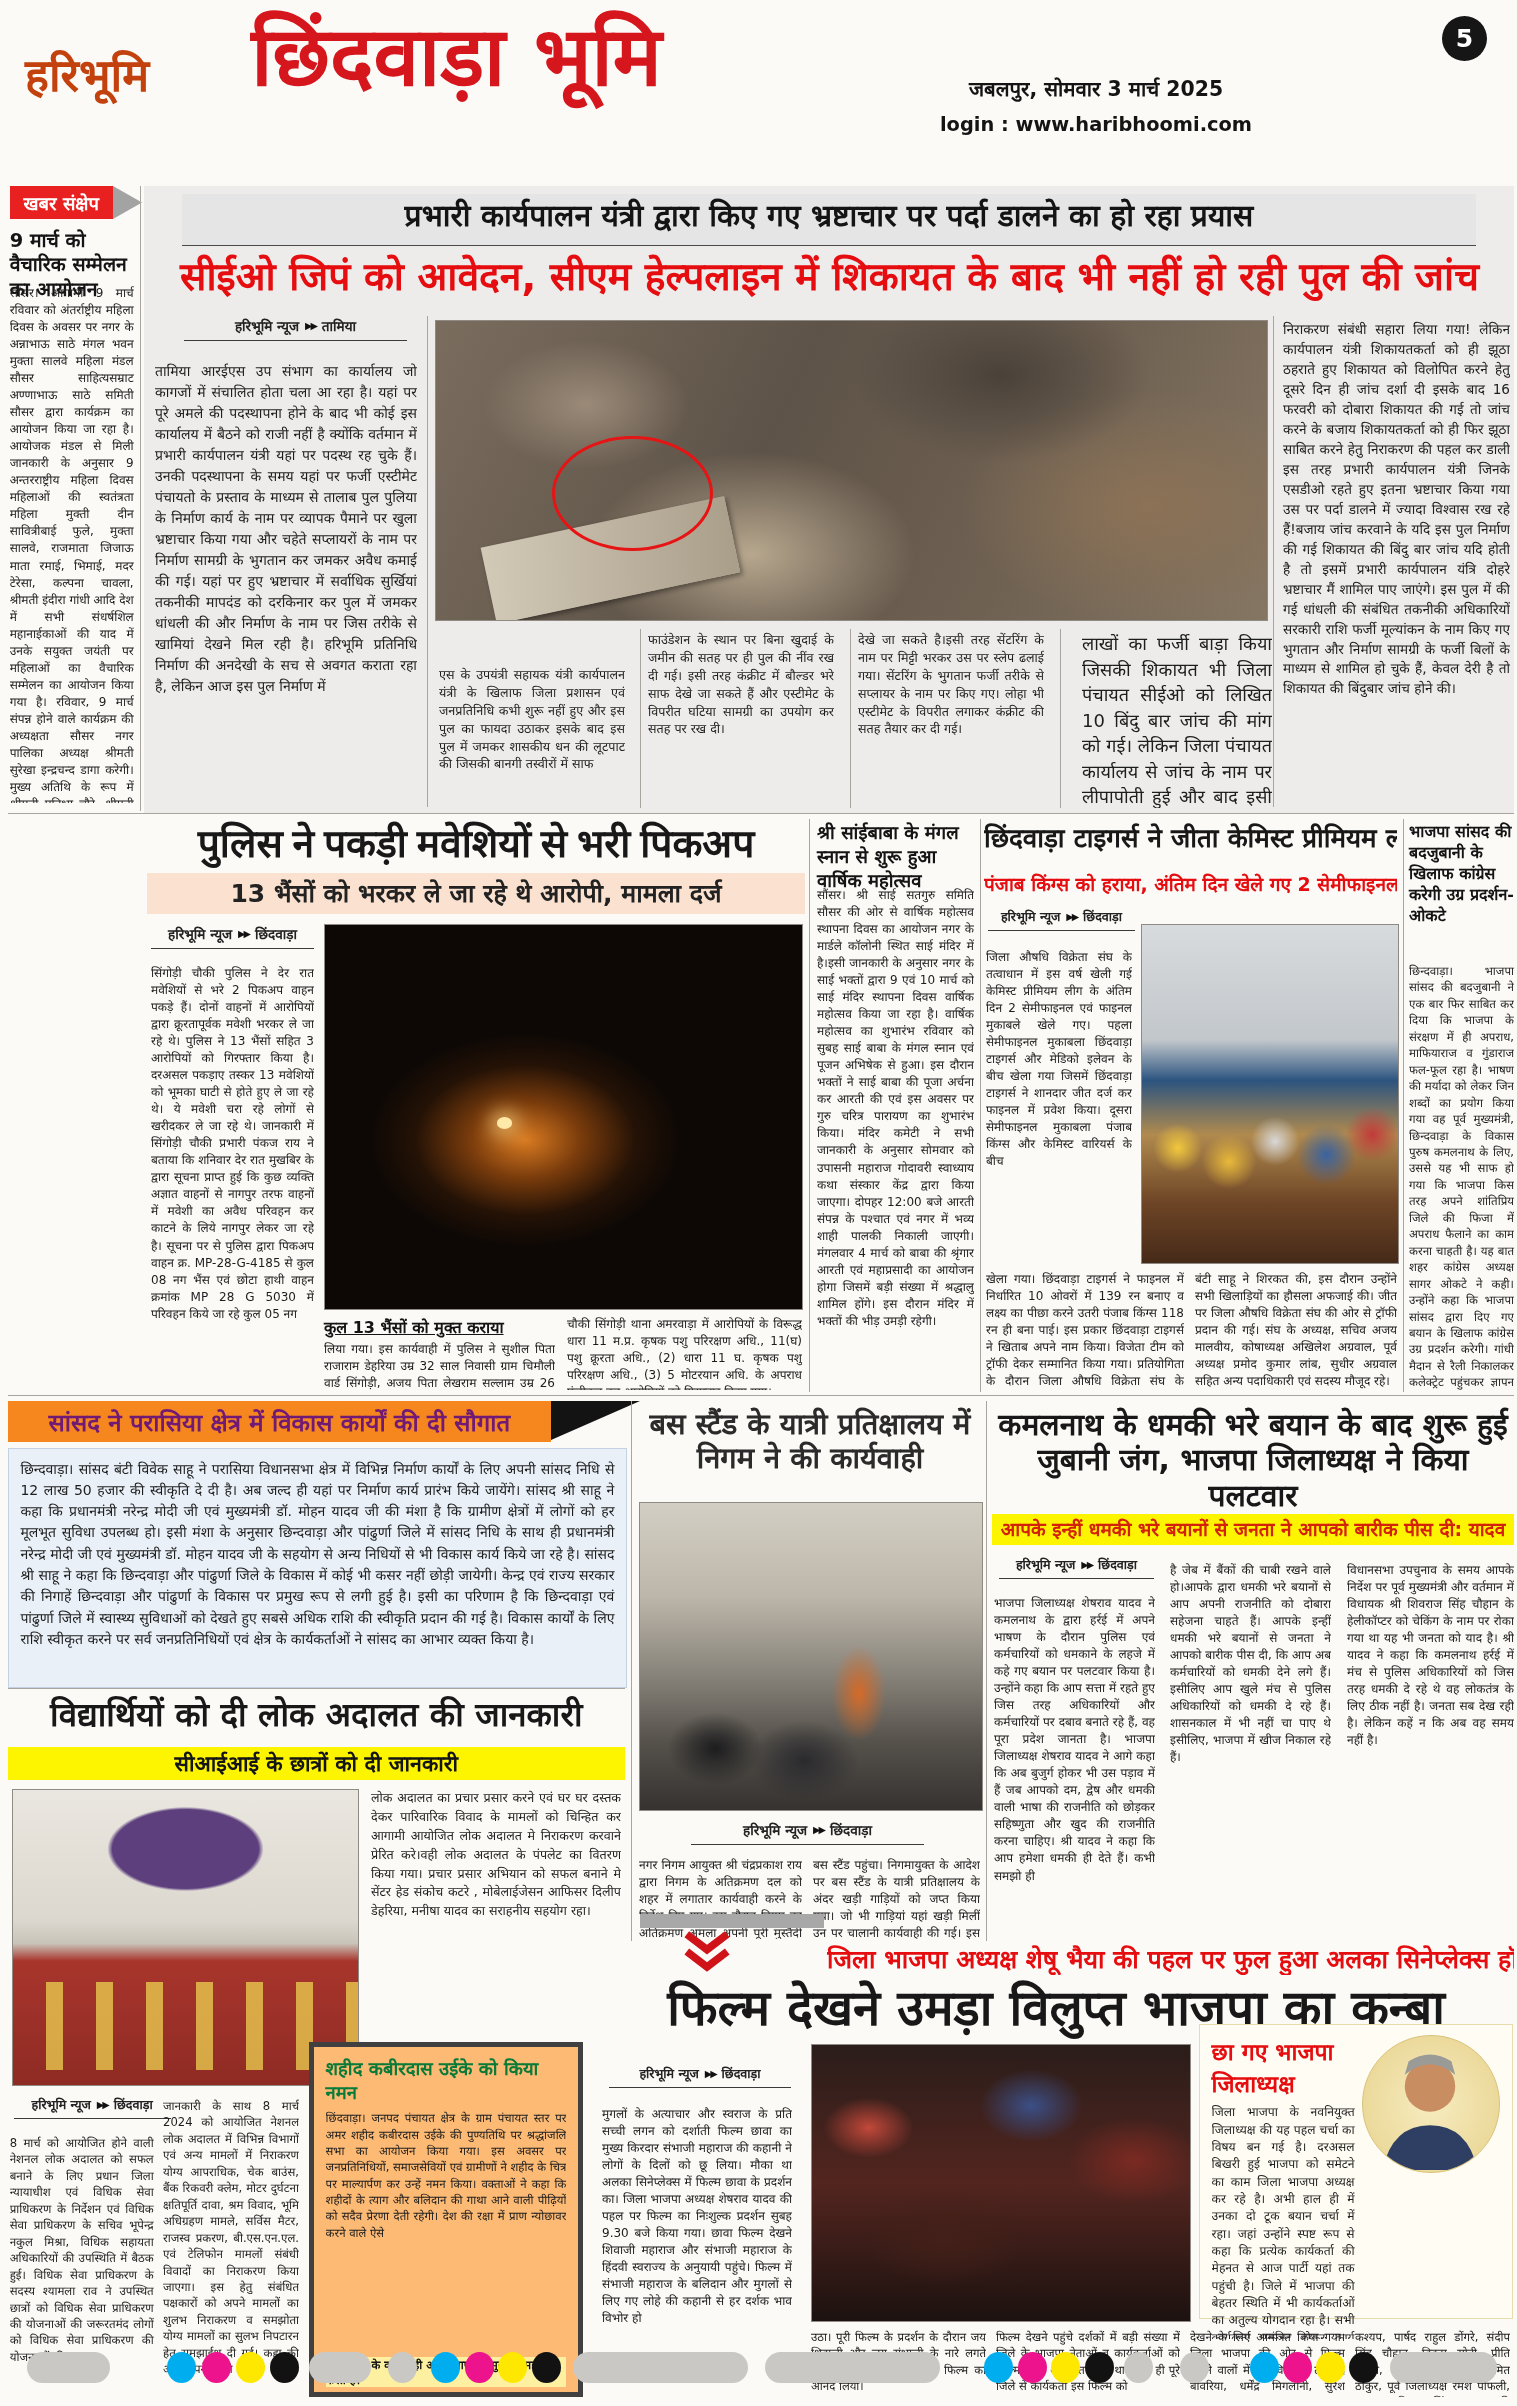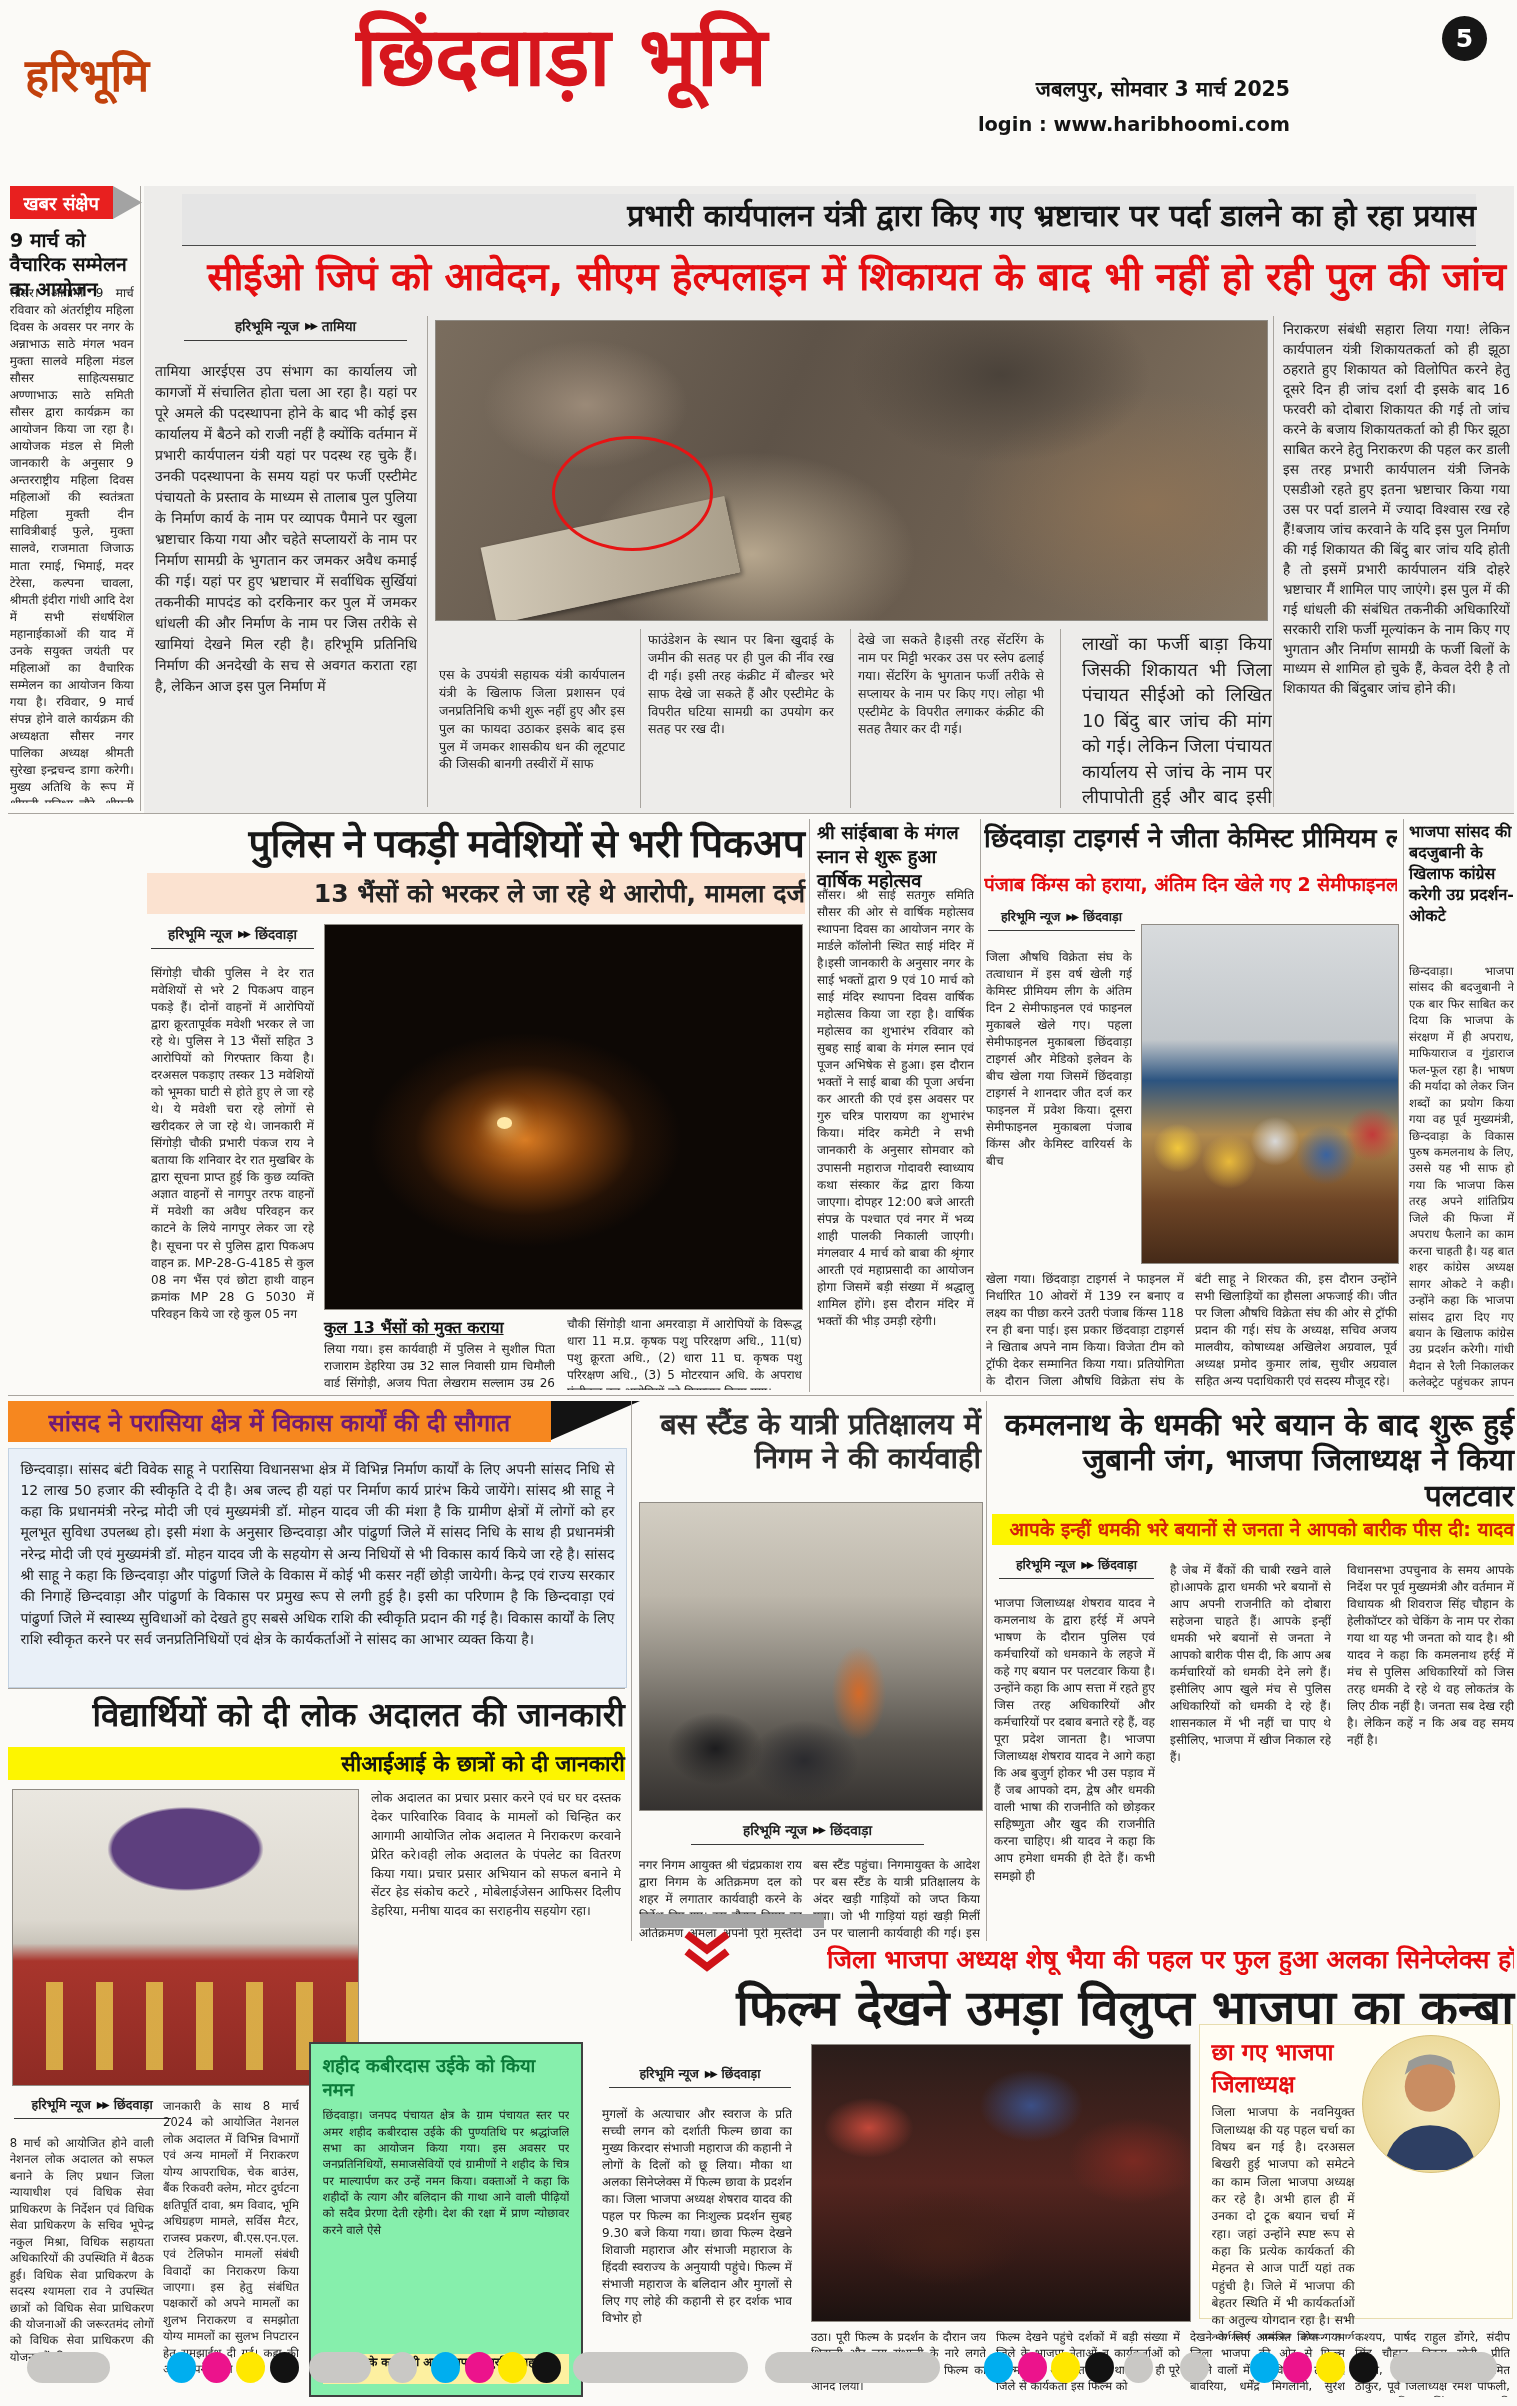--- a/index.html
+++ b/index.html
@@ -1,21 +1,21 @@
 <!DOCTYPE html>
 <html><head>
 <meta charset="utf-8">
 <style>
   html,body{margin:0;padding:0;background:#e9e7e2}
   #paper{position:relative;width:1518px;height:2407px;background:#fbfaf7;
     font-family:"DejaVu Sans",sans-serif;color:#141414;overflow:hidden}
   .abs{position:absolute}
   .jtext{text-align:justify;line-height:1.42;overflow:hidden;color:#1d1d1d}
   .bold{font-weight:bold}
-  .center{text-align:right}
+  .center{text-align:center}
   .red{color:#e30613}
   .byline{display:flex;align-items:center;justify-content:center;gap:5.8px;font-weight:bold;
     font-size:13.6px;border-bottom:1.9px solid #3a3a3a;padding-bottom:4.9px;color:#222}
   .byline .arr{font-size:9.7px;letter-spacing:-1.9px;color:#111}
   .vrule{position:absolute;width:1px;background:#a8a49e}
   .hrule{position:absolute;height:1px;background:#a8a49e}
   .photo{position:absolute;overflow:hidden;border:1px solid #8f8b84}
   .headline{font-weight:bold;color:#181818;line-height:1.18}
   .kickerbar{background:#e5e5e5;border-bottom:1.9px solid #4a4a4a}
   .peach{background:#fbe2d0}
@@ -59,21 +59,21 @@
   .ph-crowd{background:
     radial-gradient(64px 43px at 15% 30%,#c2483a 0%,rgba(0,0,0,0) 70%),
     radial-gradient(74px 52px at 58% 22%,#3b4f86 0%,rgba(0,0,0,0) 70%),
     radial-gradient(93px 62px at 85% 42%,#7a2a22 0%,rgba(0,0,0,0) 70%),
     radial-gradient(116px 68px at 35% 70%,#432018 0%,rgba(0,0,0,0) 70%),
     linear-gradient(180deg,#2a1d1a,#53251f 50%,#1c1210)}
   .orange-banner{background:#f6871f;display:flex;align-items:center;justify-content:center;
     font-weight:bold;font-size:24px;color:#701a75}
   .flag{position:absolute;width:0;height:0;border-bottom:39px solid rgba(0,0,0,0);border-left:89px solid #131313}
   .giftbody{background:#e9f0f8;border:1px solid #c3d2e2}
-  .martyrbox{background:#86efac;border:2px solid #404040;padding:9.7px 11.6px;box-sizing:border-box}
+  .martyrbox{background:#fdba74;border:5px solid #404040;padding:9.7px 11.6px;box-sizing:border-box}
   .presbox{background:#fffdf3;border:1px solid #e7dcae;padding:9.7px 11.6px;box-sizing:border-box}
   .portrait{float:right;width:136px;height:136px;border-radius:50%;margin:0 0 5.8px 7.8px;
     background:radial-gradient(#f7ecc0,#e7d28c);border:1px solid #d9c27a;overflow:hidden}
   .hlt{background:#fdf0a0}
   .brief-banner{background:#e8201f;color:#fff;display:flex;align-items:center;justify-content:center;
     font-weight:bold;font-size:18.4px}
   .fold{position:absolute;width:29px;height:33px;background:#a3a3a3;clip-path:polygon(0 0,100% 50%,0 100%)}
 </style>
 </head>
 <body>

